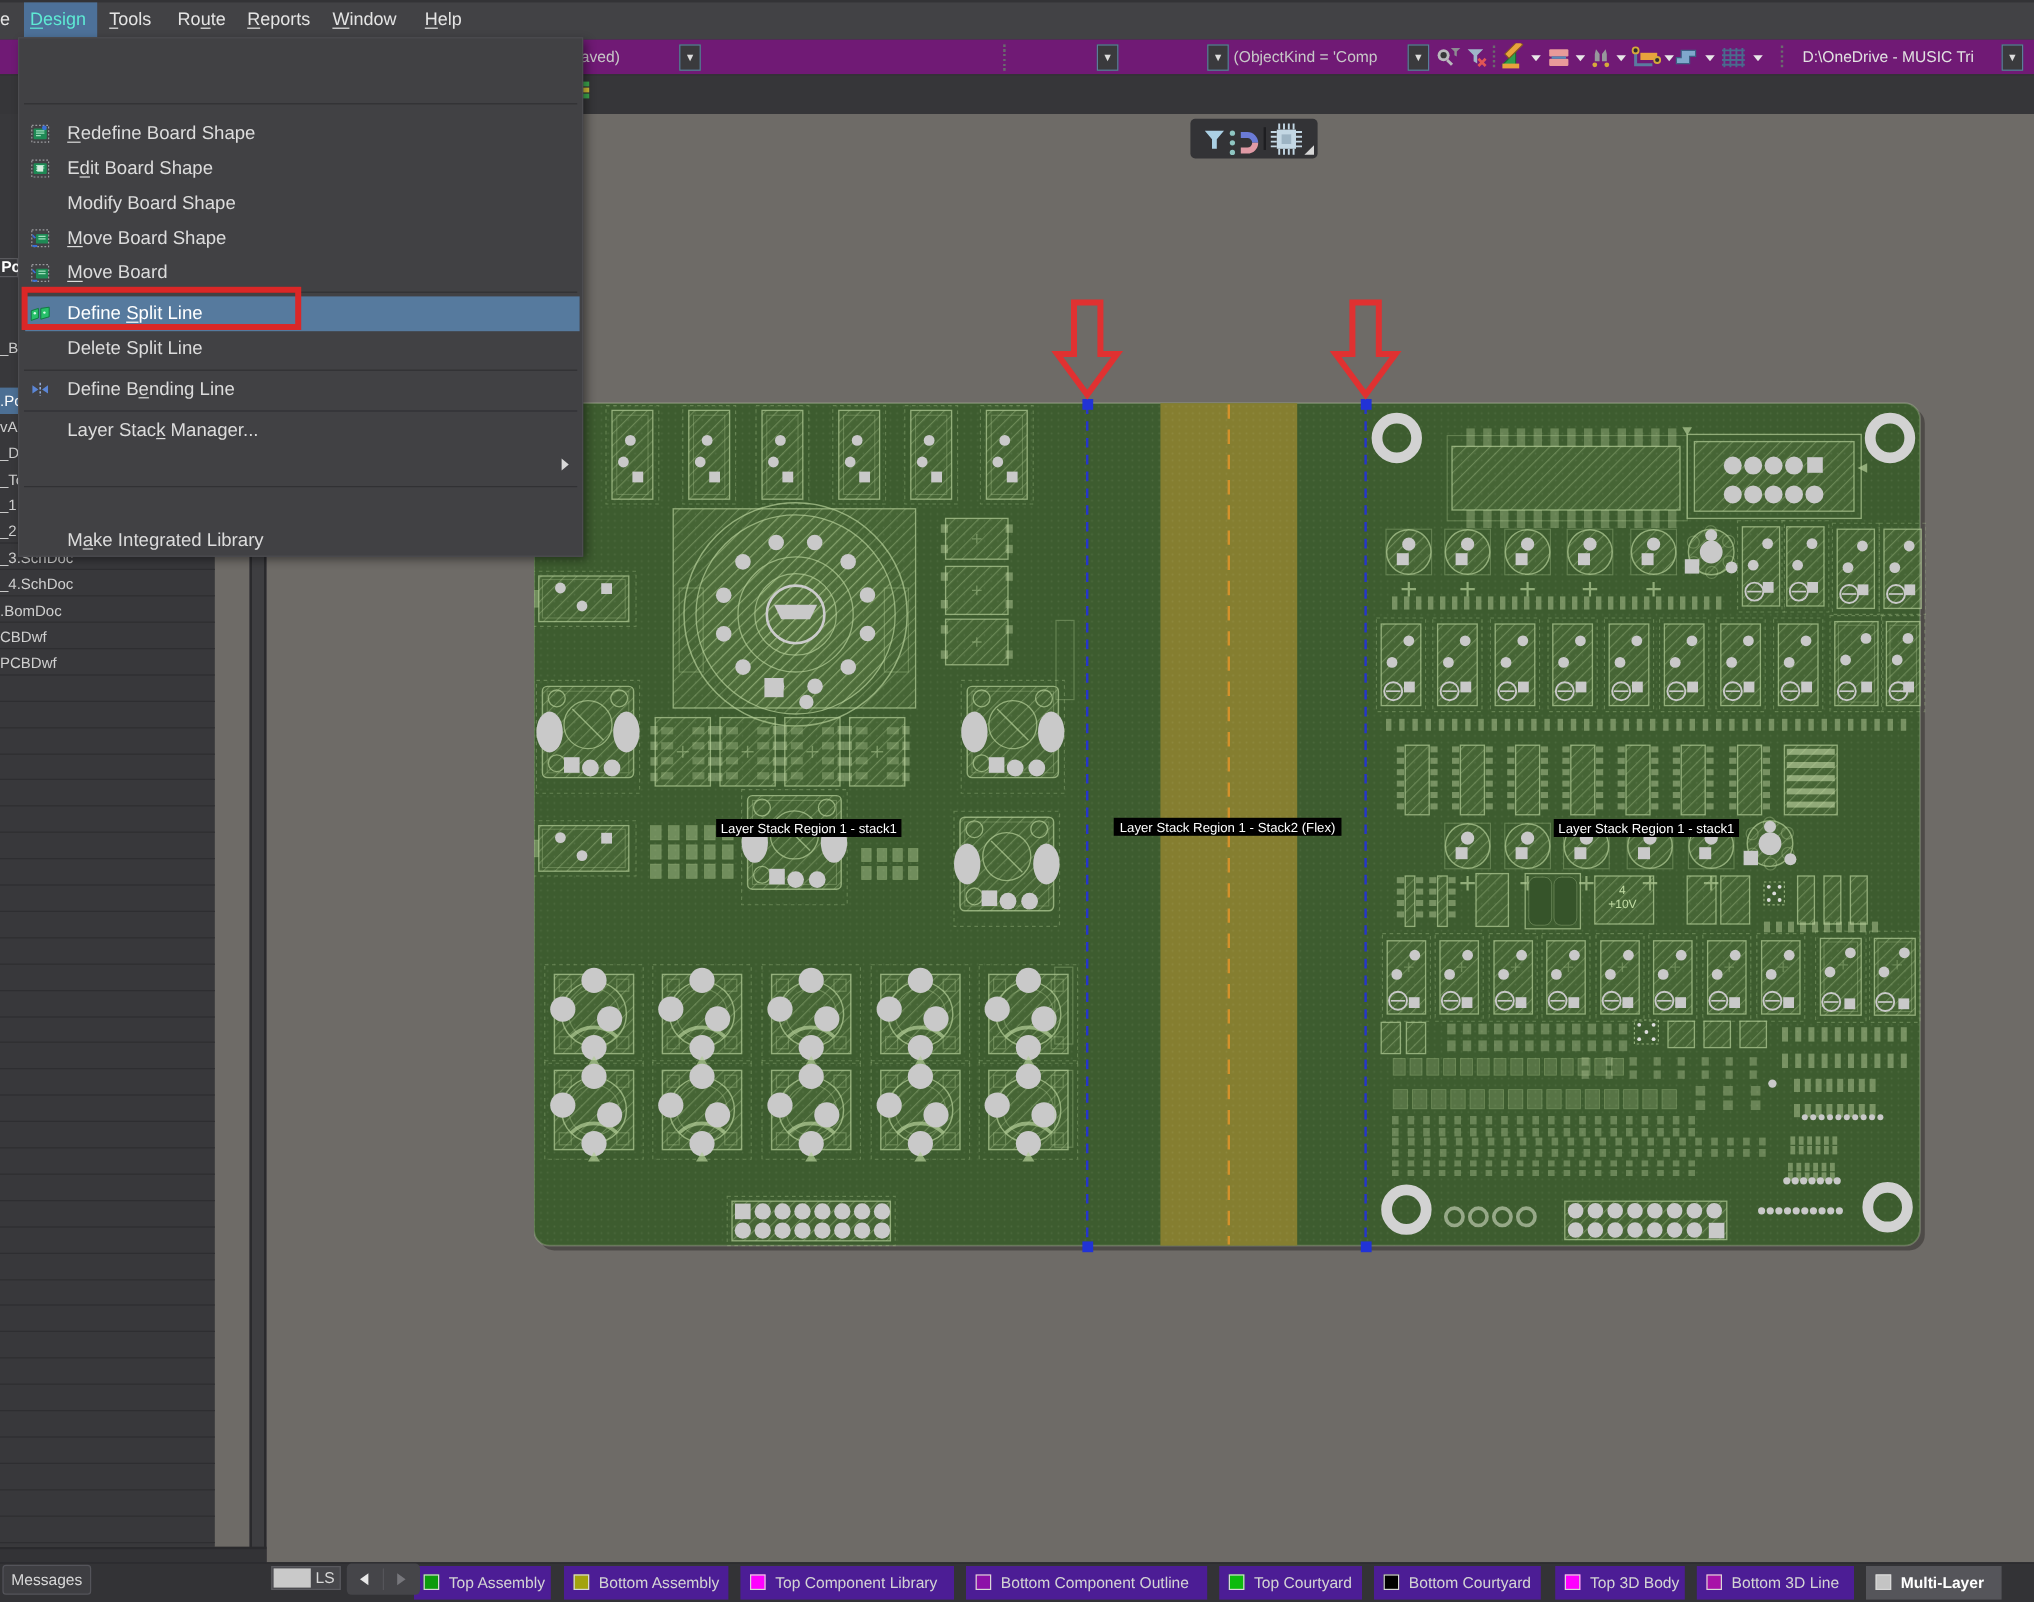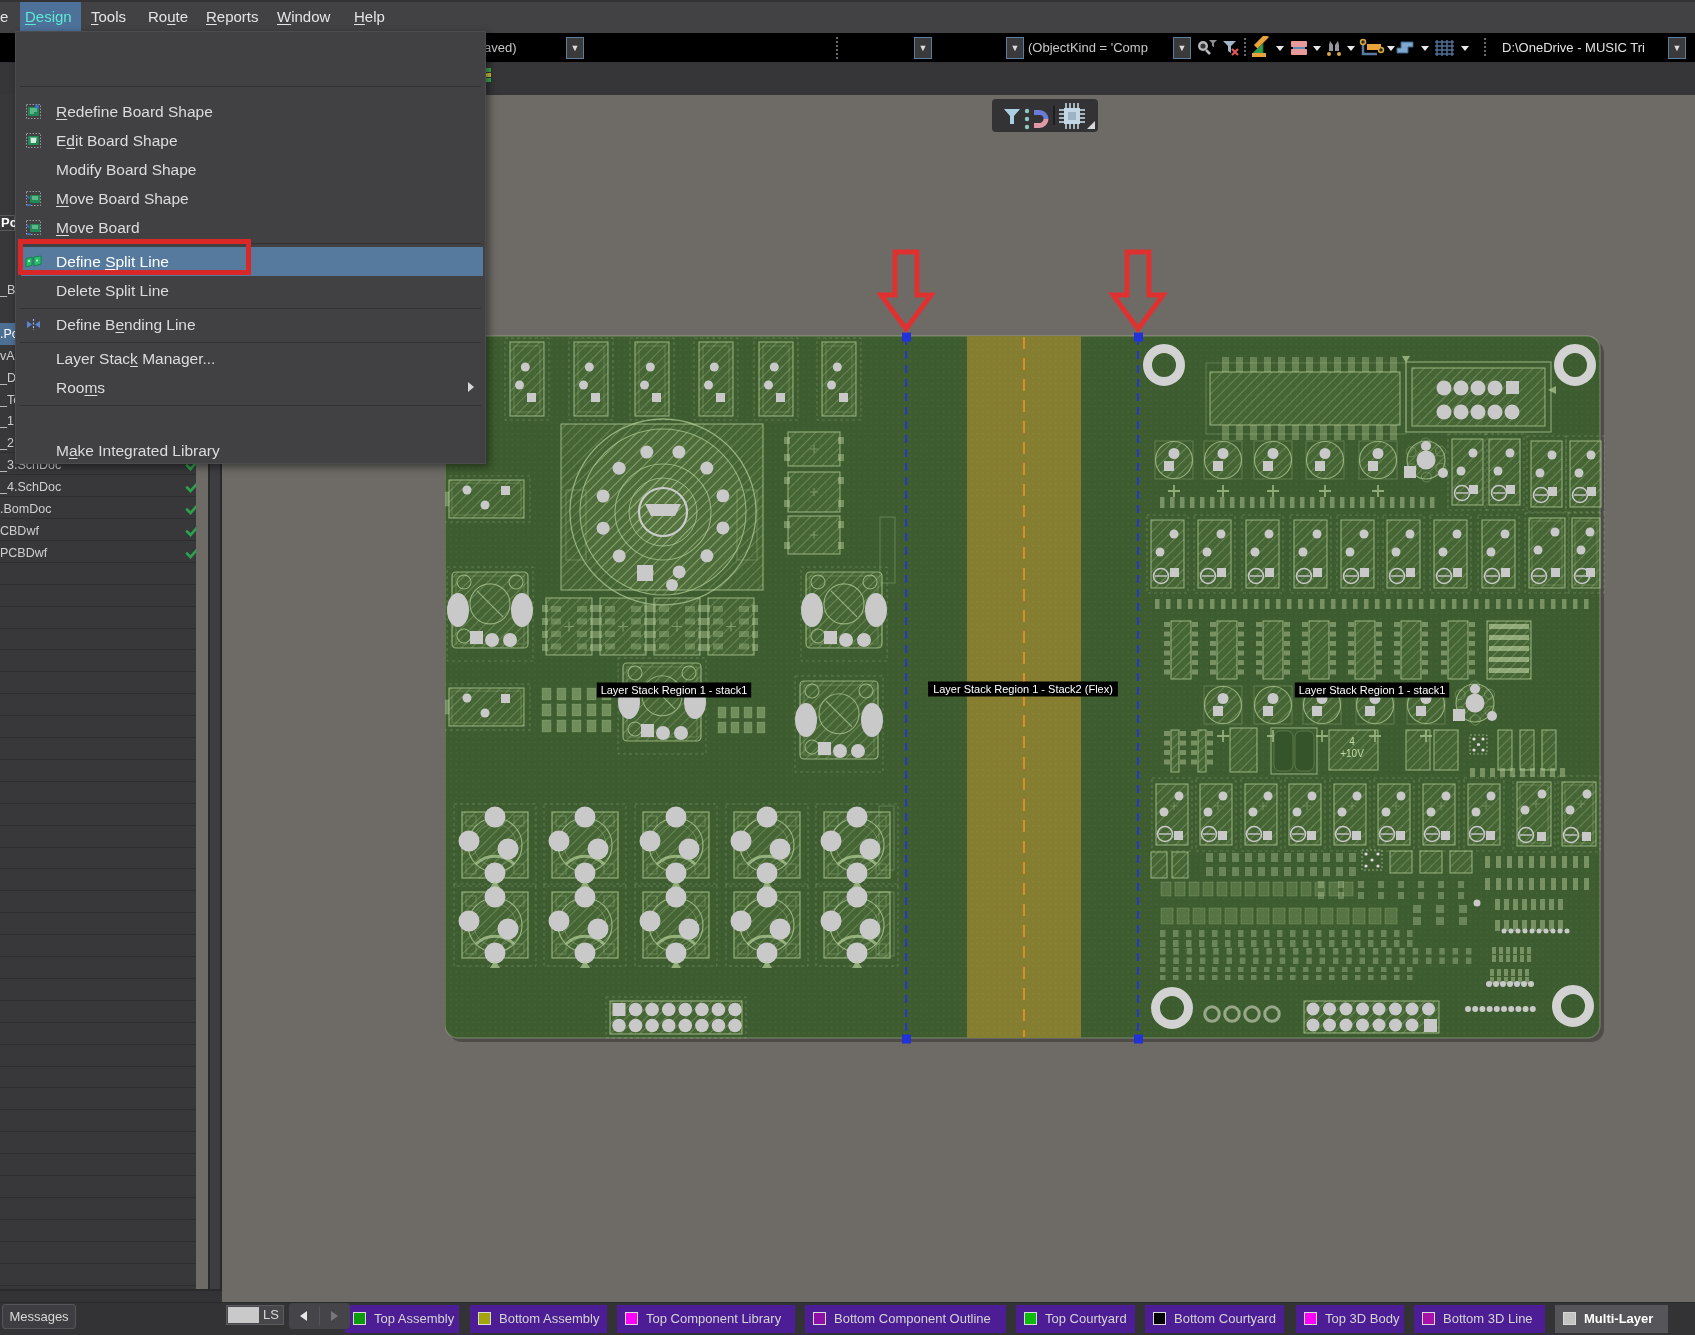--- a/index.html
+++ b/index.html
@@ -1,22 +1,22 @@
 <!DOCTYPE html>
 <html><head><meta charset="utf-8"><style>
 *{box-sizing:border-box;margin:0;padding:0}
 html,body{width:1695px;height:1335px;overflow:hidden;background:#333336;
 font-family:"Liberation Sans",sans-serif;}
 .abs{position:absolute}
 #menubar{position:absolute;left:0;top:0;width:1695px;height:33px;background:#424245;}
 .mitem{position:absolute;top:0;height:33px;line-height:33px;font-size:15px;color:#e4e4e4;}
-#tb1{position:absolute;left:0;top:33px;width:1695px;height:29px;background:#000000}
+#tb1{position:absolute;left:0;top:33px;width:1695px;height:29px;background:#701a75}
 #tb2{position:absolute;left:0;top:62px;width:1695px;height:33px;background:#363639;border-top:1px solid #333336}
 #canvas{position:absolute;left:0;top:95px;width:1695px;height:1207px;background:#6e6b67}
-#lpanel{position:absolute;left:0;top:95px;width:196px;height:1194px;background:#38383b;overflow:hidden}
+#lpanel{position:absolute;left:0;top:95px;width:179px;height:1194px;background:#38383b;overflow:hidden}
 .prow{position:absolute;left:0;width:202px;border-bottom:1px solid #2e2e31;height:21px}
 .ptxt{position:absolute;font-size:12.5px;color:#cfcfcf;line-height:22px;white-space:pre}
 .chk{position:absolute;width:14px;height:14px}
 #splitter{position:absolute;left:208px;top:95px;width:14px;height:1207px;background:#3e3e41;border-left:2px solid #2a2a2d;border-right:2px solid #2a2a2d}
 #sbar{position:absolute;left:0;top:1302px;width:1695px;height:33px;background:#333336;border-top:1px solid #2a2a2d}
 #lbot{position:absolute;left:0;top:1289px;width:222px;height:46px;background:#333336;border-top:2px solid #2a2a2d}
 .tab{position:absolute;top:1305px;height:28px;background:#4c1d95;color:#d4d4d4;font-size:13px;line-height:28px}
 .tab .sq{position:absolute;left:8px;top:7px;width:13px;height:13px;border:1px solid #d8d8d8}
 .tab .tl{position:absolute;left:29px;white-space:nowrap}
 .combo{position:absolute;width:18px;height:22px;background:#3a3a3d;border:1px solid #5a7e9b;color:#dcdcdc;font-size:9px;text-align:center;line-height:20px}
@@ -1582,20 +1582,17 @@
     <div class="mi" style="top:278px">
       <svg class="mico" viewBox="0 0 17 17">
         <path d="M2 5l5 3.5L2 12zM15 5l-5 3.5 5 3.5z" fill="#5b86d6"></path>
         <line x1="8.5" y1="3" x2="8.5" y2="14" stroke="#9ab4e4" stroke-width="1.2" stroke-dasharray="2 1.5"></line>
       </svg>
       <span class="lbl">Define B<u>e</u>nding Line</span>
     </div>
     <div class="mi" style="top:312px">
       <span class="lbl">Layer Stac<u>k</u> Manager...</span>
     </div>
-    <div class="mi" style="top:341px">
-      <span class="lbl">Roo<u>m</u>s</span>
-    </div>
     <div class="mi" style="top:404px">
       <span class="lbl">M<u>a</u>ke Integrated Library</span>
     </div>
     <div class="abs" style="left:452px;top:350px;width:0;height:0;border-top:5px solid transparent;border-bottom:5px solid transparent;border-left:6px solid #d8d8d8"></div>
   </div>
 <div id="redrect"></div>
 </body></html>

